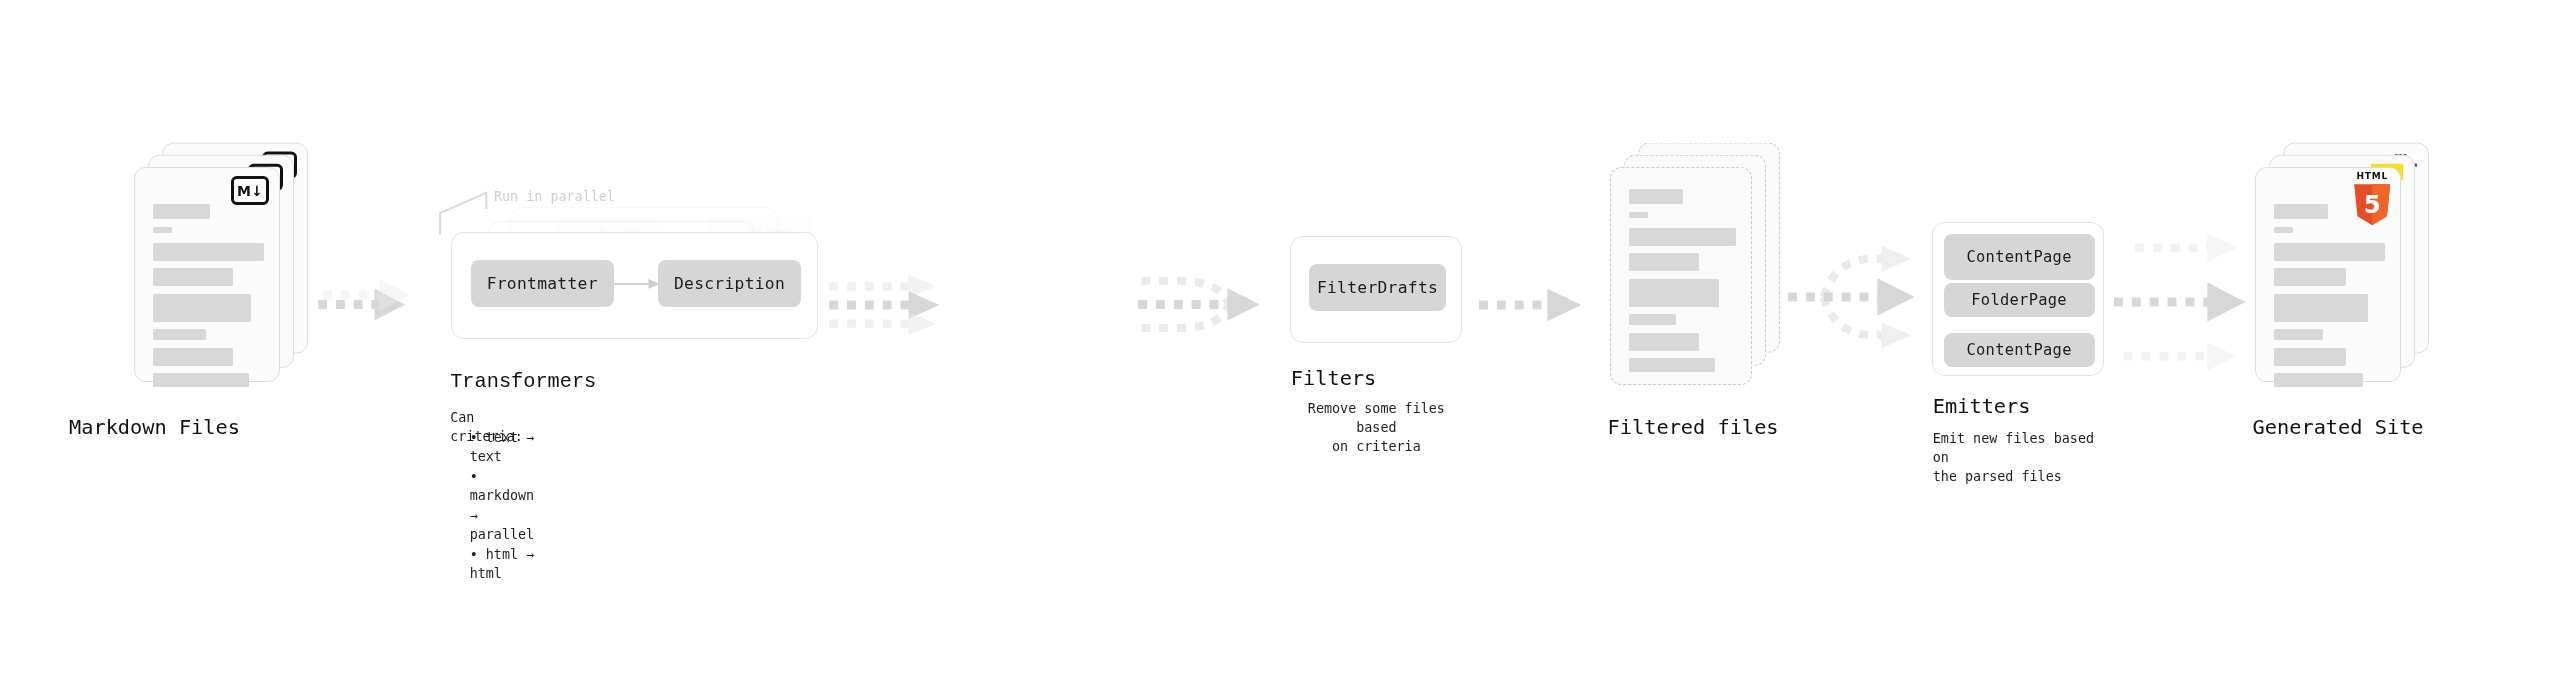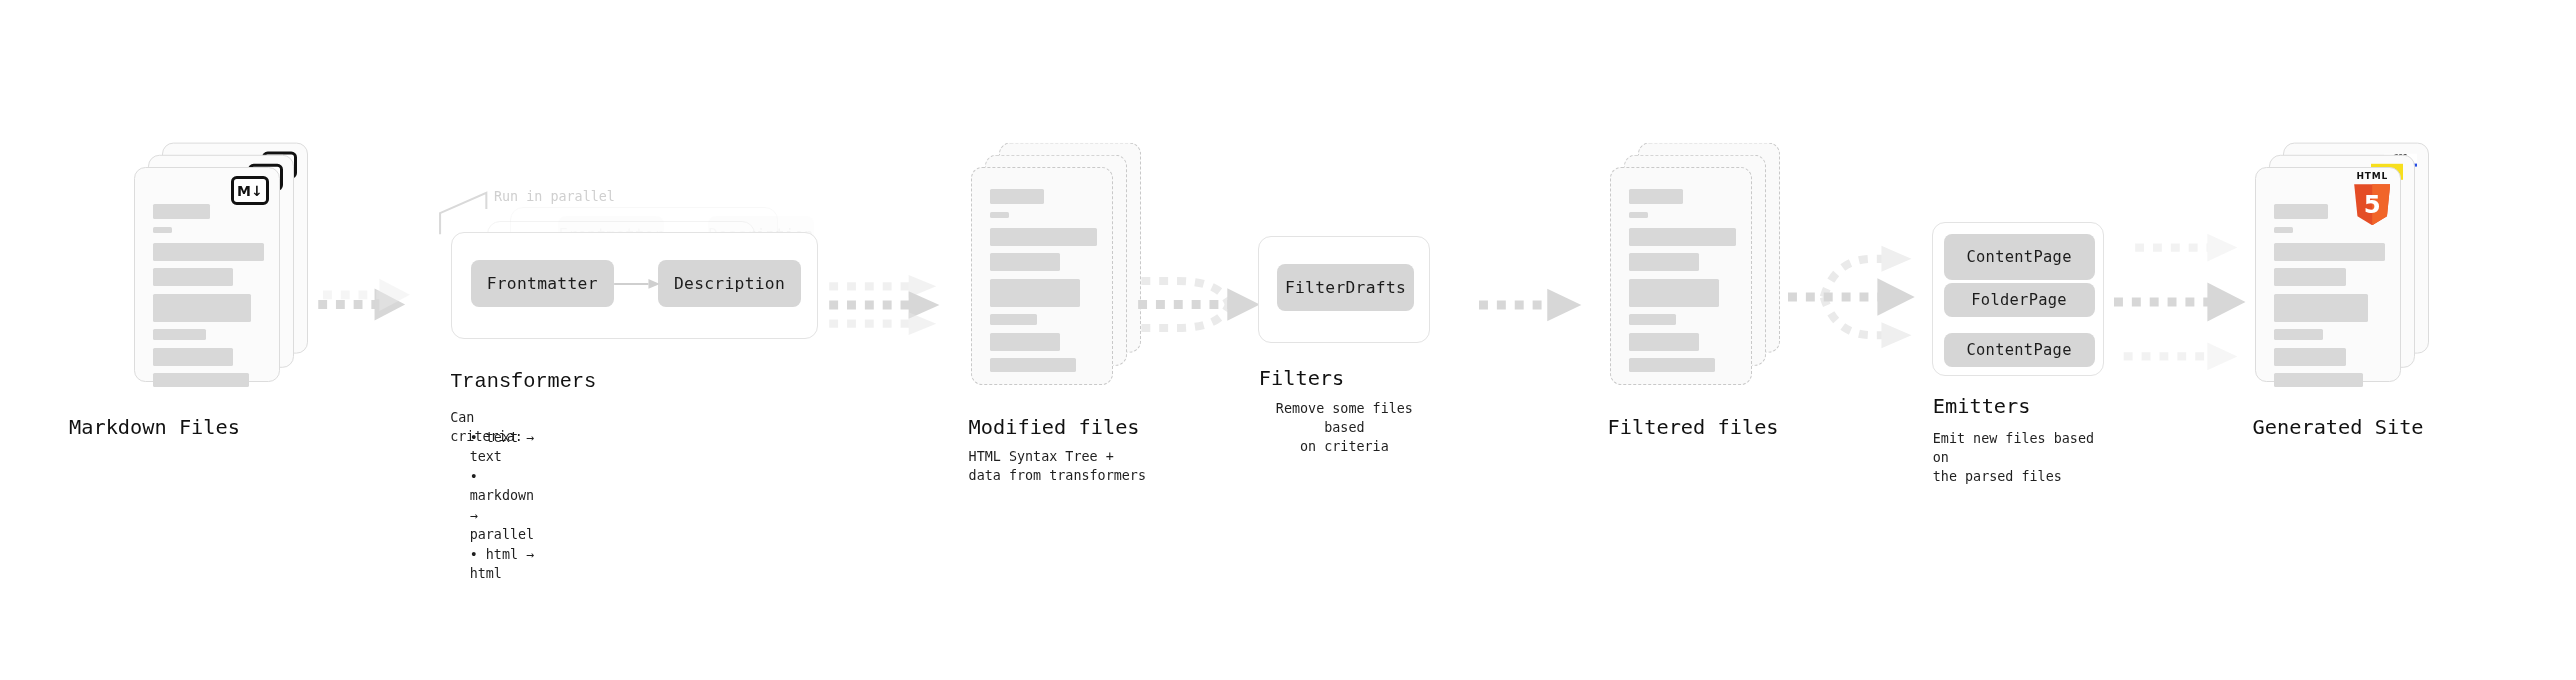--- a/index.html
+++ b/index.html
@@ -184,52 +184,31 @@
           <line x1="0" y1="37" x2="100" y2="37" stroke="#d7d7d7" stroke-width="11" stroke-dasharray="11 11"></line>
           <polygon points="98,20 136,37 98,54" fill="#d7d7d7"></polygon>
         </g>
       <g opacity="0.5">
           <line x1="0" y1="60" x2="100" y2="60" stroke="#e3e3e3" stroke-width="10" stroke-dasharray="11 11"></line>
           <polygon points="98,46 132,60 98,74" fill="#e6e6e6"></polygon>
         </g>
     </svg>
   </div>
 
-  <div class="node" style="left:963px;top:167px;">
-    <div class="cardstack" style="width:175px;height:223px;">
-      <div class="card dashed back2" style="width:142px;height:210px;"></div>
-      <div class="card dashed back1" style="width:142px;height:211px;"></div>
-      <div class="card dashed" style="width:142px;height:218px;">
-        <div class="lines" style="top:21px;">
-          <div class="bar" style="width:54px;height:15.4px;"></div>
-          <div class="bar" style="width:18.7px;height:6.5px;margin-bottom:9.8px;"></div>
-          <div class="bar" style="width:100%;height:18px;"></div>
-          <div class="bar" style="width:65%;height:18px;"></div>
-          <div class="bar" style="width:84%;height:28px;"></div>
-          <div class="bar" style="width:44%;height:11.4px;"></div>
-          <div class="bar" style="width:65%;height:18px;"></div>
-          <div class="bar" style="width:80%;height:14.6px;"></div>
-        </div>
-      </div>
-    </div>
-    <div class="title" style="position:absolute;left:-2.4px;top:248px;">Modified files</div>
-    <div class="sub" style="position:absolute;left:-2.4px;top:280px;">HTML Syntax Tree +
-data from transformers</div>
-  </div>
 
   <div class="node" style="left:1130px;top:268px;">
     <svg width="130" height="73" viewBox="0 0 160 90">
       <path d="M4 16 H48 Q102 16 112 45" fill="none" stroke="#eaeaea" stroke-width="10" stroke-dasharray="11 11"></path>
       <path d="M4 74 H48 Q102 74 112 45" fill="none" stroke="#eaeaea" stroke-width="10" stroke-dasharray="11 11"></path>
       <line x1="0" y1="45" x2="112" y2="45" stroke="#d7d7d7" stroke-width="11" stroke-dasharray="11 11"></line>
       <polygon points="110,25 150,45 110,65" fill="#d7d7d7"></polygon>
     </svg>
   </div>
 
-  <div class="node" style="left:1250px;top:236px;">
+  <div class="node" style="left:1282px;top:236px;">
     <div class="group" style="position:relative;left:0;top:0;width:172px;height:107px;">
       <div class="pill" style="position:absolute;left:18px;top:27px;width:137px;height:47px;font-size:16.3px;">FilterDrafts</div>
     </div>
     <div class="title" style="position:absolute;left:0.8px;top:130px;">Filters</div>
     <div class="sub" style="position:absolute;left:0.8px;top:163px;text-align:center;">Remove some files based
 on criteria</div>
   </div>
 
   <div class="node" style="left:1471px;top:287px;">
     <svg width="104" height="36" viewBox="0 0 128 44">

